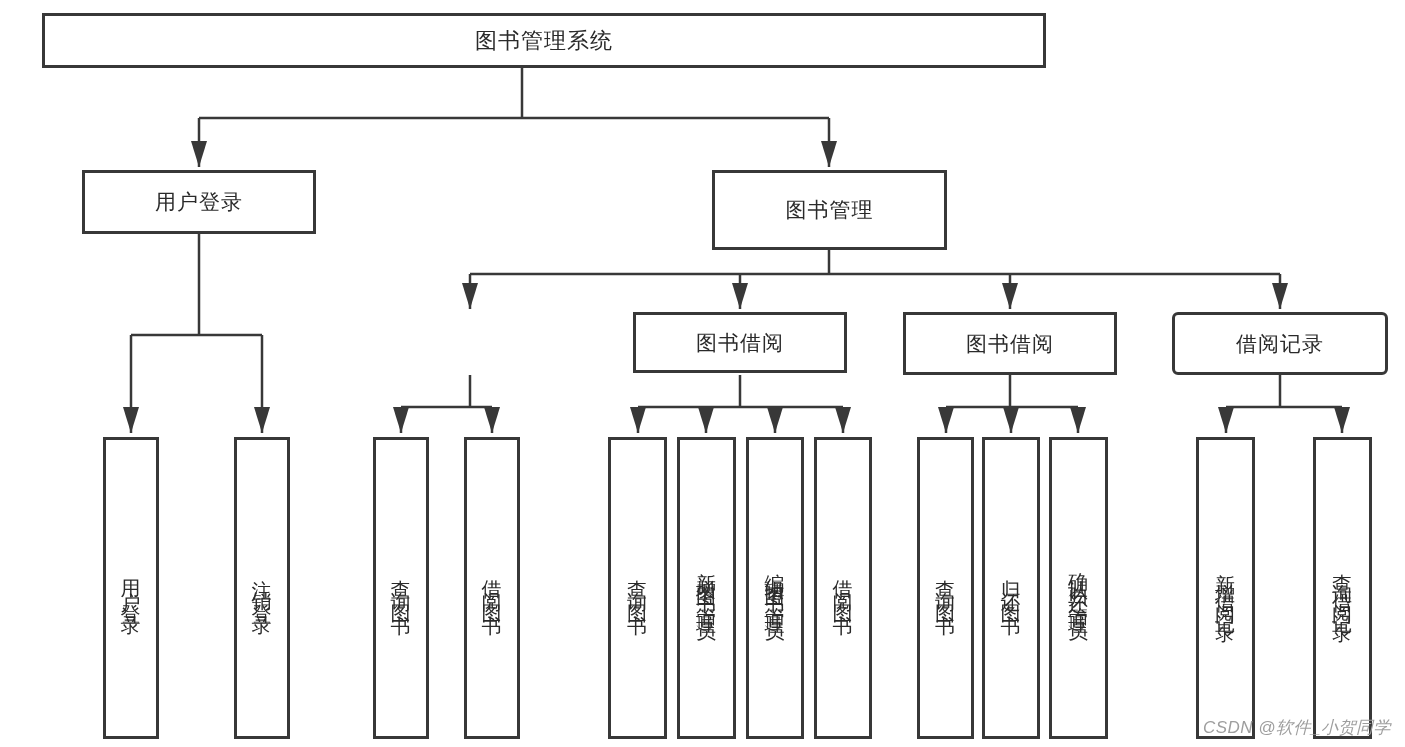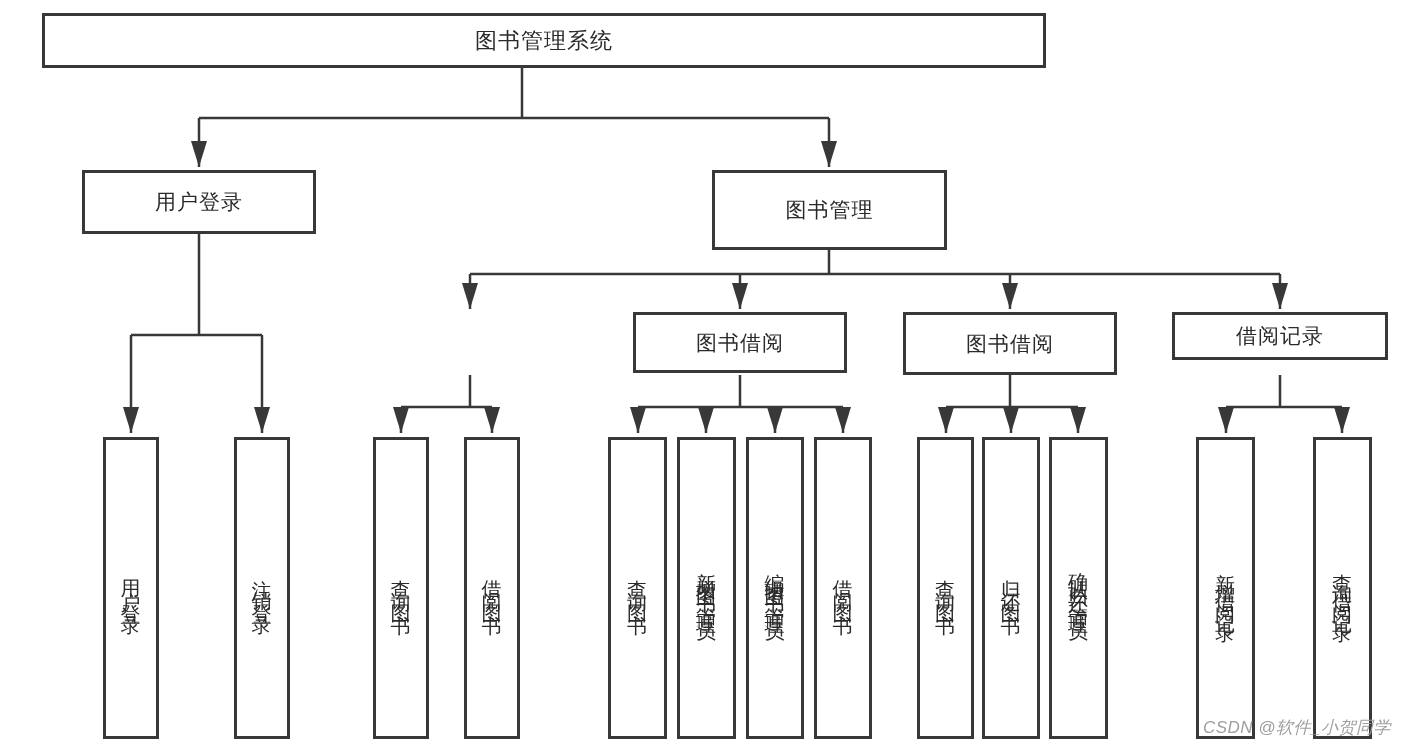--- a/index.html
+++ b/index.html
@@ -106,21 +106,21 @@
     </g>
   </svg>
 
   <div class="node h root-box" style="left:20px; top:13px; width:1004px; height:55px;margin-left:22px;">图书管理系统</div>
 
   <div class="node h" style="left:82px; top:170px; width:234px; height:64px;">用户登录</div>
   <div class="node h" style="left:712px; top:170px; width:235px; height:80px;">图书管理</div>
 
   <div class="node h" style="left:633px; top:312px; width:214px; height:61px;">图书借阅</div>
   <div class="node h" style="left:903px; top:312px; width:214px; height:63px;">图书借阅</div>
-  <div class="node h" style="left:1172px; top:312px; width:216px; height:48px;">借阅记录</div>
+  <div class="node h" style="left:1172px; top:312px; width:216px; height:63px;border-radius:6px;">借阅记录</div>
 
   <div class="node v" style="left:103px; top:437px; width:56px; height:302px;">用户登录</div>
   <div class="node v" style="left:234px; top:437px; width:56px; height:302px;">注销登录</div>
 
   <div class="node v" style="left:373px; top:437px; width:56px; height:302px;">查询图书</div>
   <div class="node v" style="left:464px; top:437px; width:56px; height:302px;">借阅图书</div>
 
   <div class="node v" style="left:608px; top:437px; width:59px; height:302px;">查询图书</div>
   <div class="node v long" style="left:677px; top:437px; width:59px; height:302px;">新增图书（管理员）</div>
   <div class="node v long" style="left:746px; top:437px; width:58px; height:302px;">编辑图书（管理员）</div>

